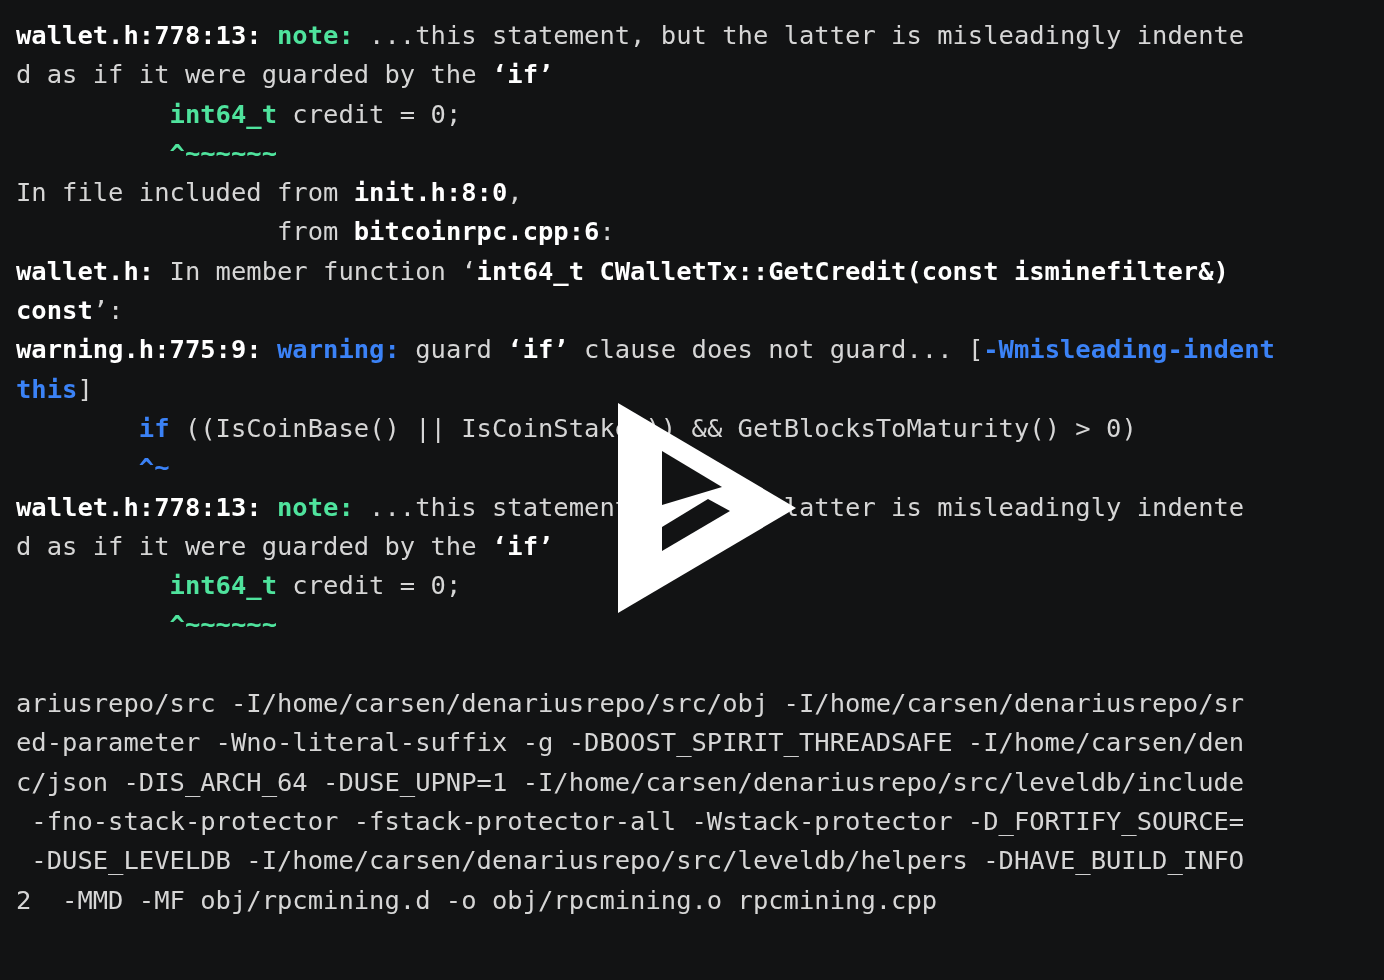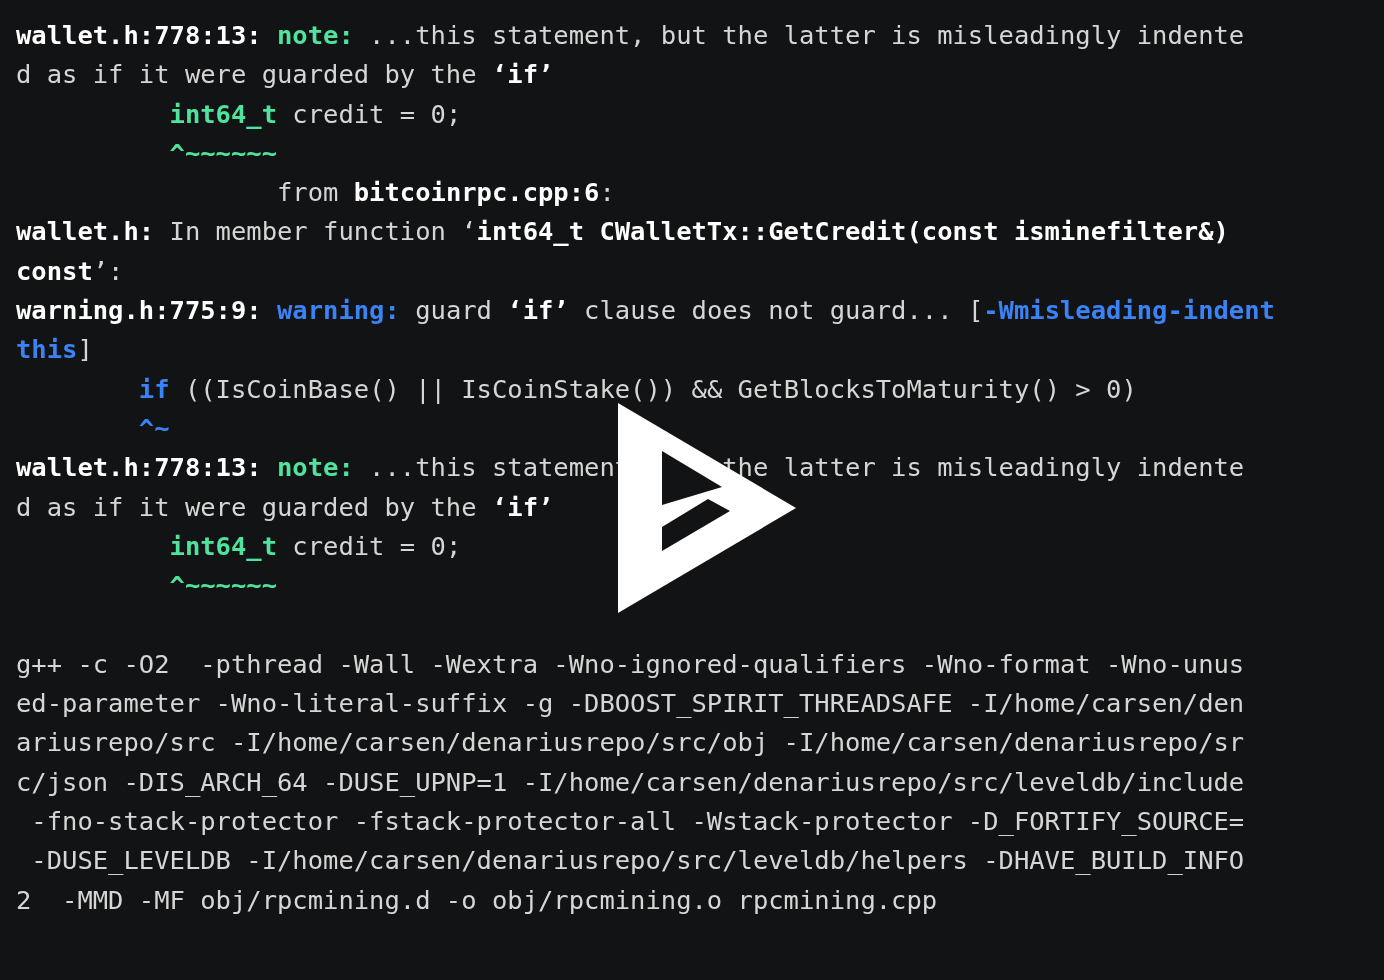--- a/index.html
+++ b/index.html
@@ -62,20 +62,21 @@
 <div id="terminal">
 
   <div class="term-line"><span class="c-bold">wallet.h:778:13: </span><span class="c-green">note:</span><span class="c-def"> ...this statement, but the latter is misleadingly indente</span></div>
 
   <div class="term-line"><span class="c-def">d as if it were guarded by the </span><span class="c-bold">‘if’</span></div>
 
   <div class="term-line"><span class="c-def">          </span><span class="c-green">int64_t</span><span class="c-def"> credit = 0;</span></div>
 
   <div class="term-line"><span class="c-def">          </span><span class="c-green">^~~~~~~</span></div>
 
+  <div class="term-line"><span class="c-def">In file included from </span><span class="c-bold">init.h:8:0</span><span class="c-def">,</span></div>
 
   <div class="term-line"><span class="c-def">                 from </span><span class="c-bold">bitcoinrpc.cpp:6</span><span class="c-def">:</span></div>
 
   <div class="term-line"><span class="c-bold">wallet.h:</span><span class="c-def"> In member function ‘</span><span class="c-bold">int64_t CWalletTx::GetCredit(const isminefilter&amp;)</span></div>
 
   <div class="term-line"><span class="c-bold">const</span><span class="c-def">’:</span></div>
 
   <div class="term-line"><span class="c-bold">warning.h:775:9: </span><span class="c-mag">warning:</span><span class="c-def"> guard </span><span class="c-bold">‘if’</span><span class="c-def"> clause does not guard... [</span><span class="c-mag">-Wmisleading-indent</span></div>
 
   <div class="term-line"><span class="c-mag">this</span><span class="c-def">]</span></div>
@@ -87,23 +88,22 @@
   <div class="term-line"><span class="c-bold">wallet.h:778:13: </span><span class="c-green">note:</span><span class="c-def"> ...this statement, but the latter is misleadingly indente</span></div>
 
   <div class="term-line"><span class="c-def">d as if it were guarded by the </span><span class="c-bold">‘if’</span></div>
 
   <div class="term-line"><span class="c-def">          </span><span class="c-green">int64_t</span><span class="c-def"> credit = 0;</span></div>
 
   <div class="term-line"><span class="c-def">          </span><span class="c-green">^~~~~~~</span></div>
 
   <div class="blank"></div>
 
-  <div class="term-line"><span class="c-def">g++ -c -O2  -pthread -Wall -Wextra -Wno-ignored-qualifiers -Wno-format -Wno-unus</span></div>
+  <div class="term-line"><span class="c-def">ariusrepo/src -I/home/carsen/denariusrepo/src/obj -I/home/carsen/denariusrepo/sr</span></div>
   <div class="term-line"><span class="c-def">ed-parameter -Wno-literal-suffix -g -DBOOST_SPIRIT_THREADSAFE -I/home/carsen/den</span></div>
-  <div class="term-line"><span class="c-def">ariusrepo/src -I/home/carsen/denariusrepo/src/obj -I/home/carsen/denariusrepo/sr</span></div>
   <div class="term-line"><span class="c-def">c/json -DIS_ARCH_64 -DUSE_UPNP=1 -I/home/carsen/denariusrepo/src/leveldb/include</span></div>
   <div class="term-line"><span class="c-def"> -fno-stack-protector -fstack-protector-all -Wstack-protector -D_FORTIFY_SOURCE=</span></div>
   <div class="term-line"><span class="c-def"> -DUSE_LEVELDB -I/home/carsen/denariusrepo/src/leveldb/helpers -DHAVE_BUILD_INFO</span></div>
   <div class="term-line"><span class="c-def">2  -MMD -MF obj/rpcmining.d -o obj/rpcmining.o rpcmining.cpp</span></div>
 
   <div id="play-overlay">
     <svg viewBox="0 0 178 210" xmlns="http://www.w3.org/2000/svg">
       <path d="M0 0 L178 105 L0 210 Z" fill="#ffffff"></path>
       <path d="M44 48 L104 84 L44 102 Z" fill="#121314"></path>
       <path d="M44 124 L44 148 L112 108 L90 96 Z" fill="#121314"></path>

